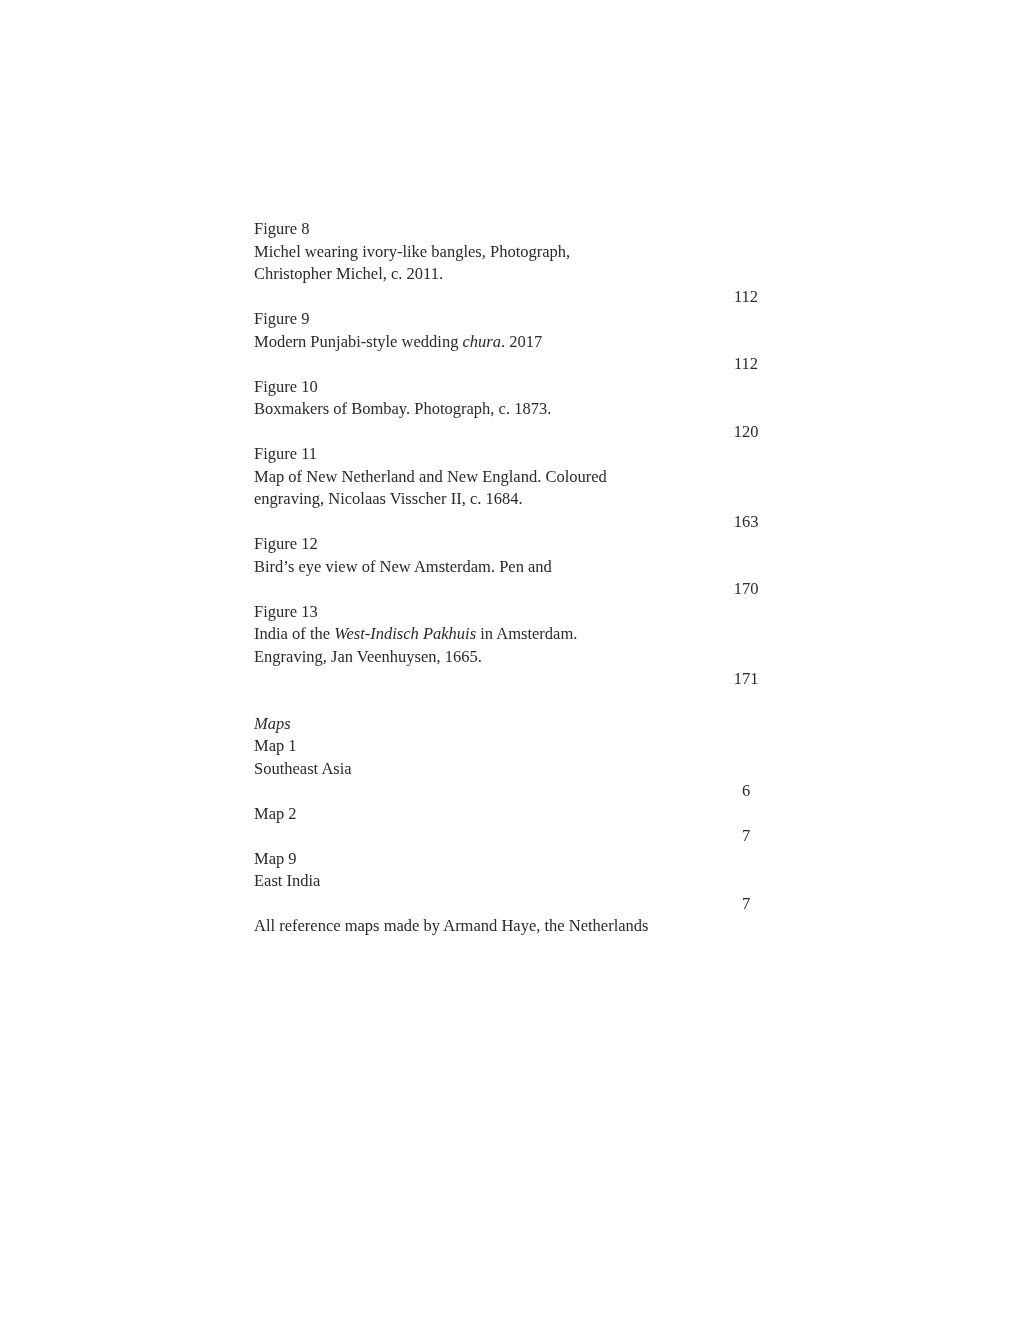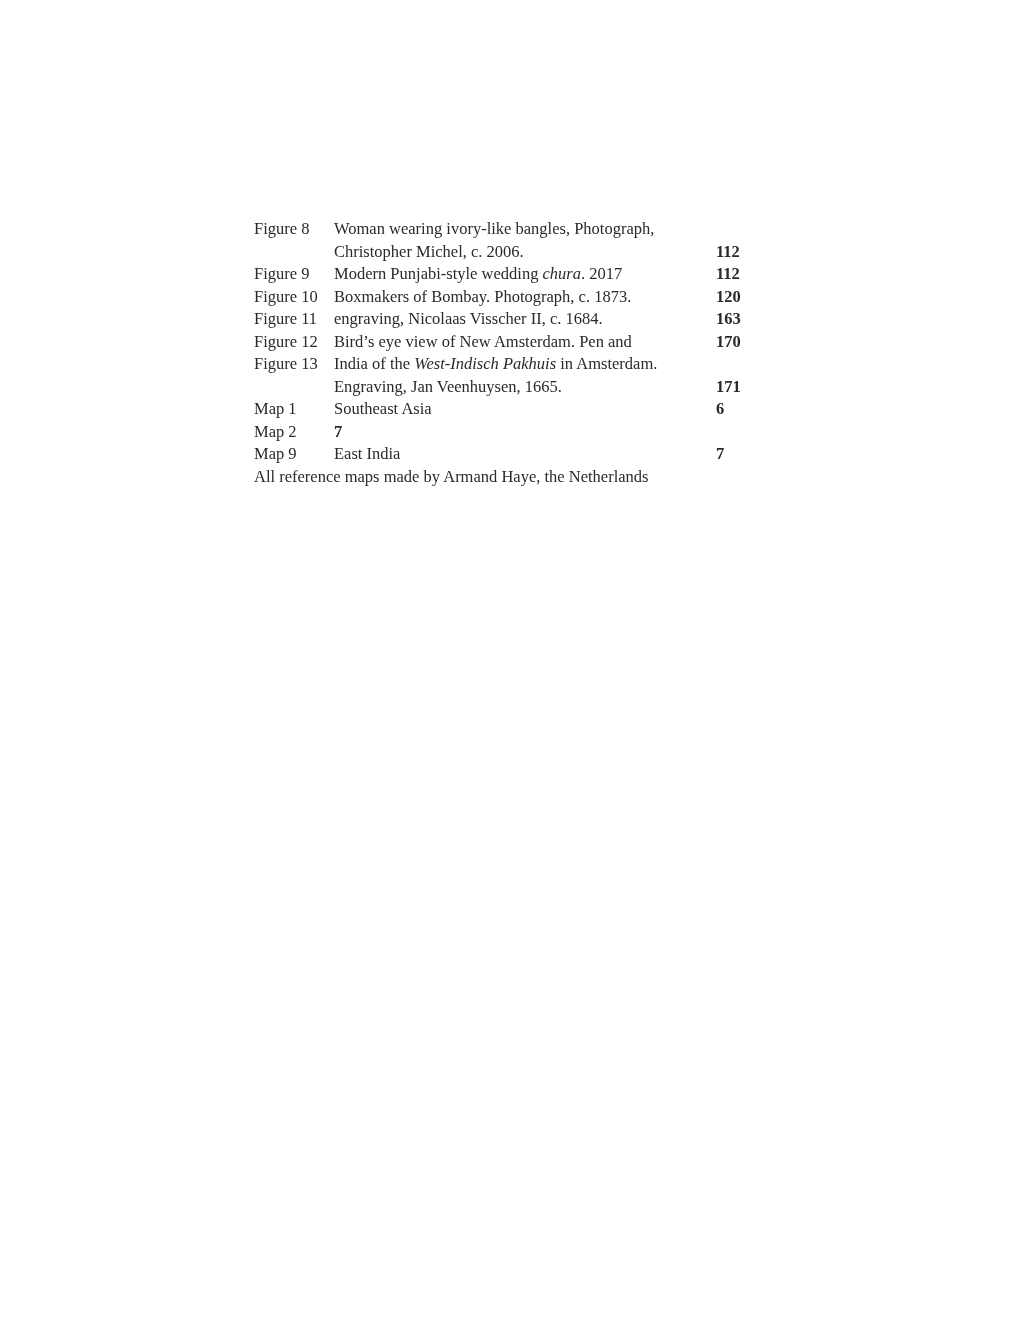--- a/index.html
+++ b/index.html
@@ -1,36 +1,36 @@
 <!DOCTYPE html>
 <html><head>
 <meta charset="utf-8">
 <style>
   html, body { margin:0; padding:0; }
   body { width:1020px; height:1320px; background:#ffffff; position:relative; overflow:hidden;
          font-family:"DejaVu Serif", "Liberation Serif", serif; color:#2a2a2a; }
   .page { position:absolute; left:254px; top:218px; width:522px; font-family:"Liberation Serif", serif; font-size:16.5px; line-height:22.5px; }
-  .row { display:flex; }
+  .row { display:flex;flex-direction:column; }
   .label { width:80px; flex:none; }
   .desc { flex:1; }
-  .pg { width:60px; text-align:left; flex:none; align-self:flex-end;font-weight:bold; }
+  .pg { width:60px; text-align:center; flex:none; align-self:flex-end; }
   .section-title { font-style:italic; margin-top:22px; }
   .note { }
   i { font-style:italic; }
 </style>
 </head>
 <body>
 
 <div class="page">
 
   <div class="row">
     <div class="label">Figure 8</div>
     <div class="desc">
-      <div>Woman wearing ivory-like bangles, Photograph,</div>
-      <div>Christopher Michel, c. 2006.</div>
+      <div>Michel wearing ivory-like bangles, Photograph,</div>
+      <div>Christopher Michel, c. 2011.</div>
     </div>
     <div class="pg">112</div>
   </div>
 
   <div class="row">
     <div class="label">Figure 9</div>
     <div class="desc"><span>Modern Punjabi-style wedding </span><i>chura</i><span>. 2017</span></div>
     <div class="pg">112</div>
   </div>
 
@@ -38,20 +38,21 @@
     <div class="label">Figure 10</div>
     <div class="desc">
       <div>Boxmakers of Bombay. Photograph, c. 1873.</div>
     </div>
     <div class="pg">120</div>
   </div>
 
   <div class="row">
     <div class="label">Figure 11</div>
     <div class="desc">
+      <div>Map of New Netherland and New England. Coloured</div>
       <div>engraving, Nicolaas Visscher II, c. 1684.</div>
     </div>
     <div class="pg">163</div>
   </div>
 
   <div class="row">
     <div class="label">Figure 12</div>
     <div class="desc">
       <div>Bird’s eye view of New Amsterdam. Pen and</div>
     </div>
@@ -61,20 +62,21 @@
   <div class="row">
     <div class="label">Figure 13</div>
     <div class="desc">
       <div><span>India of the </span><i>West-Indisch Pakhuis</i><span> in Amsterdam.</span></div>
       <div>Engraving, Jan Veenhuysen, 1665.</div>
     </div>
     <div class="pg">171</div>
   </div>
 
 
+  <div class="section-title">Maps</div>
 
   <div class="row">
     <div class="label">Map 1</div>
     <div class="desc">Southeast Asia</div>
     <div class="pg">6</div>
   </div>
   <div class="row">
     <div class="label">Map 2</div>
     <div class="pg">7</div>
   </div>

